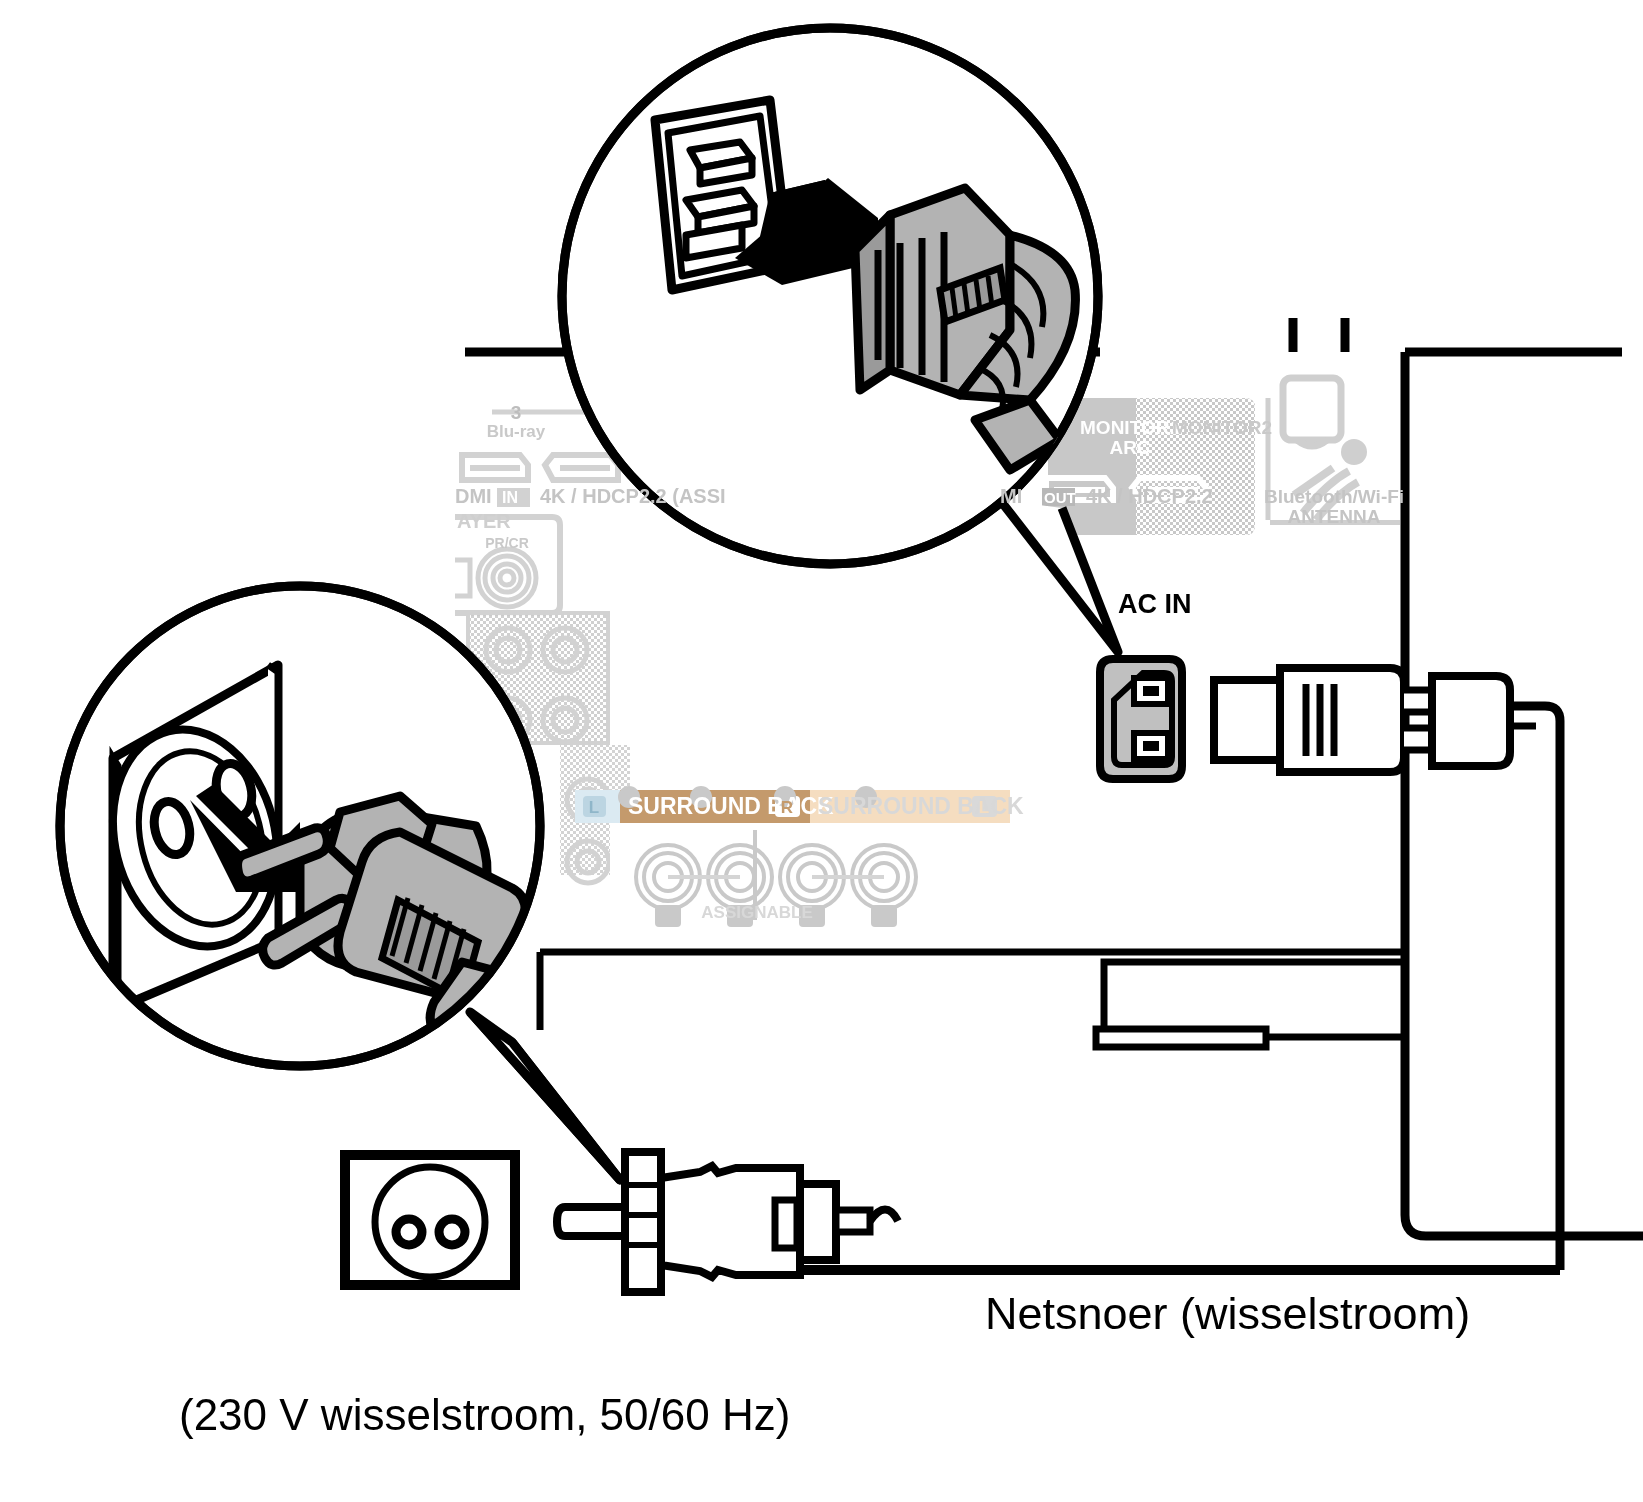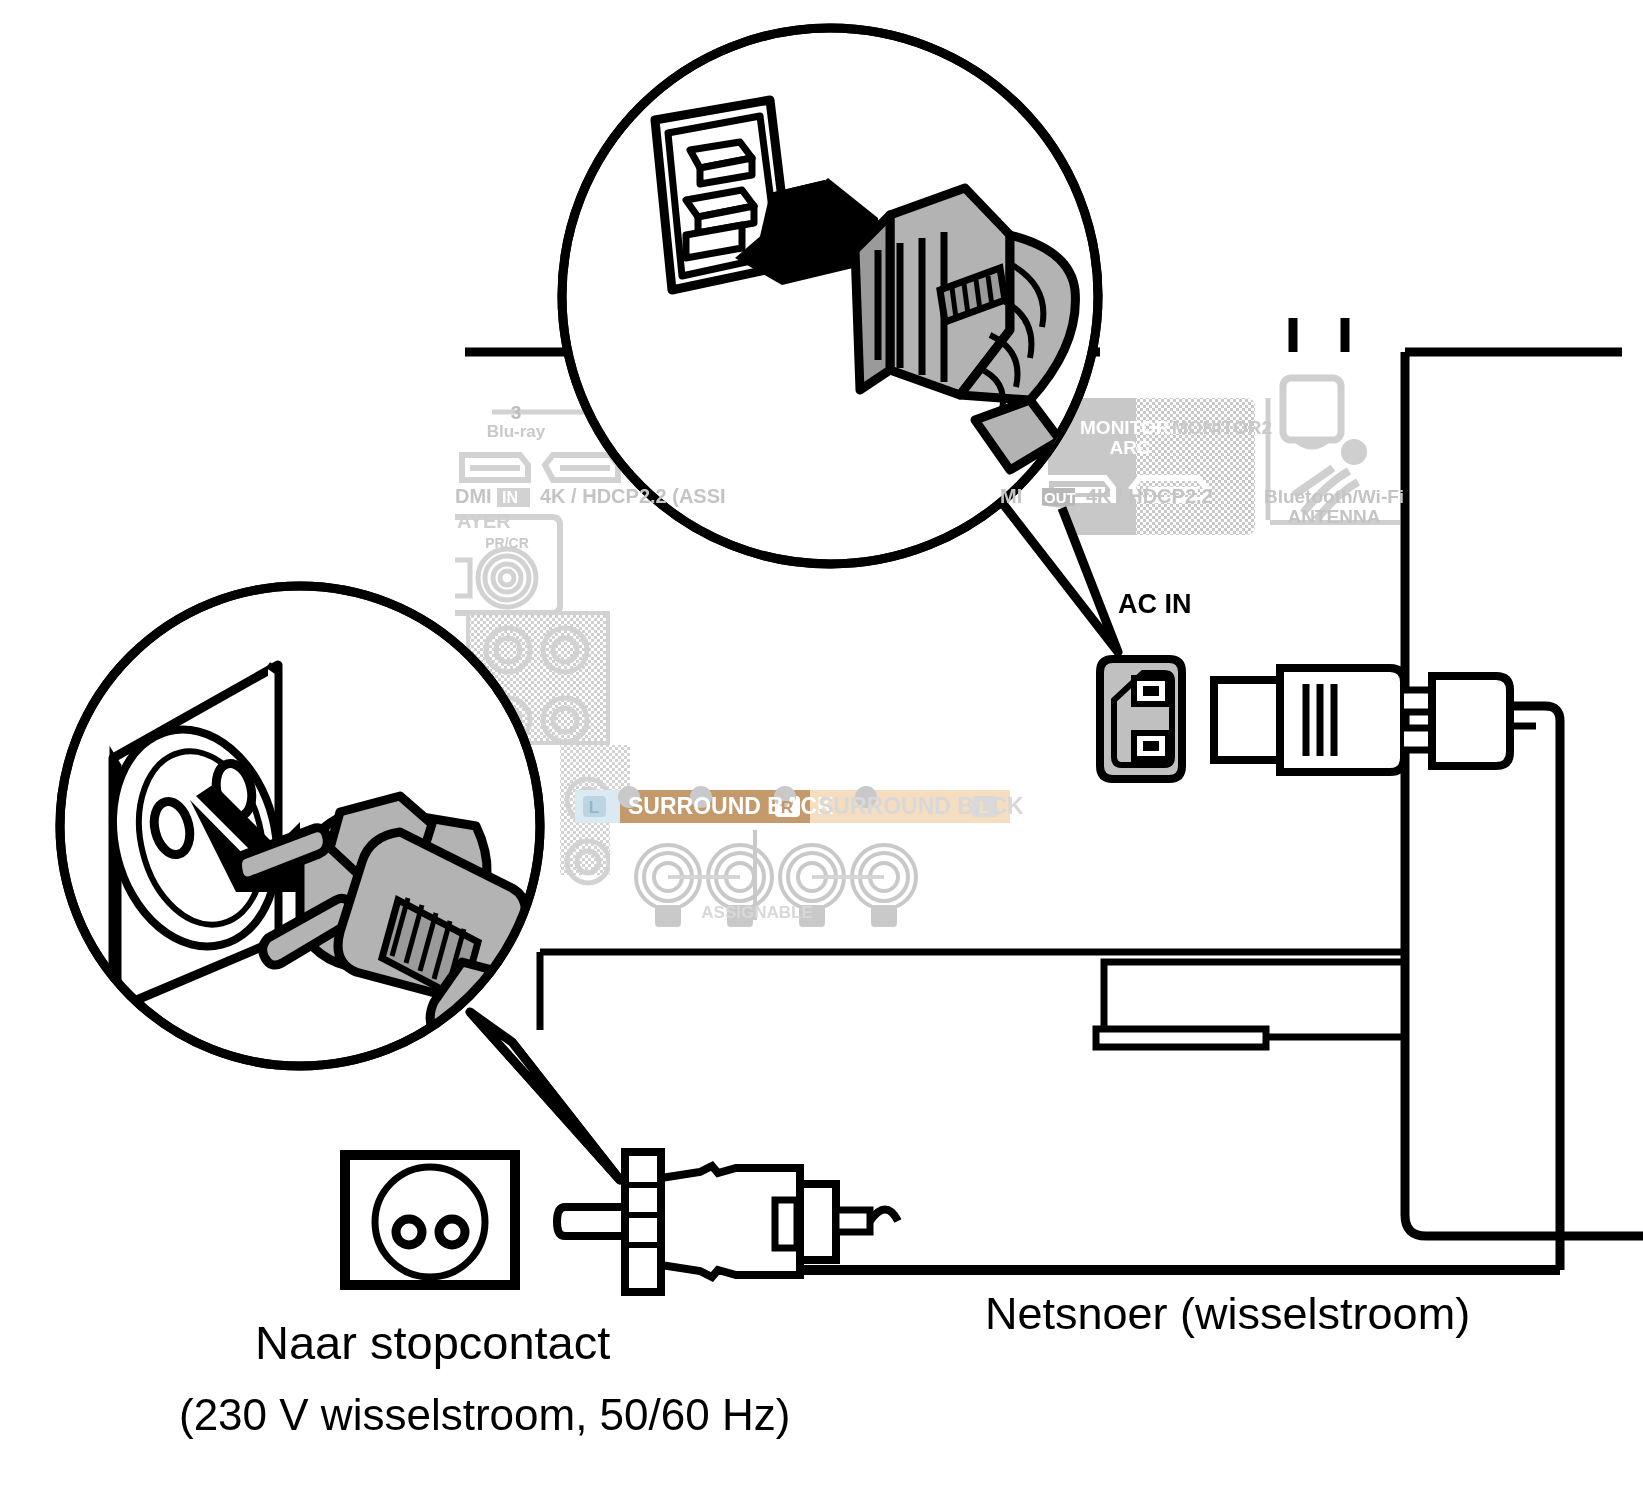--- a/index.html
+++ b/index.html
@@ -357,17 +357,16 @@
       <text x="594" y="813" fill="#8fb6c9" font-family="Liberation Sans, sans-serif" font-size="17" font-weight="bold" text-anchor="middle">L</text>
       <text x="628" y="814" fill="#ffffff" font-family="Liberation Sans, sans-serif" font-size="23" font-weight="bold">SURROUND BACK</text>
       <text x="787" y="813" fill="#c49a6c" font-family="Liberation Sans, sans-serif" font-size="17" font-weight="bold" text-anchor="middle">R</text>
       <text x="818" y="814" fill="#d8d8d8" font-family="Liberation Sans, sans-serif" font-size="23" font-weight="bold">SURROUND BACK</text>
       <text x="984" y="813" fill="#f5ddc0" font-family="Liberation Sans, sans-serif" font-size="17" font-weight="bold" text-anchor="middle">L</text>
       <text x="757" y="918" fill="#d8d8d8" font-family="Liberation Sans, sans-serif" font-size="17" font-weight="bold" text-anchor="middle">ASSIGNABLE</text>
       <text x="1118" y="613" fill="#000000" font-family="Liberation Sans, sans-serif" font-size="27" font-weight="bold">AC IN</text>
     </g>
   </svg>
 
-  <div class="cap" id="cap-outlet-l1">Naar stopcontact</div>
   <div class="cap" id="cap-outlet-l2">(230 V wisselstroom, 50/60 Hz)</div>
   <div class="cap" id="cap-cord">Netsnoer (wisselstroom)</div>
 
 </div>
 
 </body></html>

